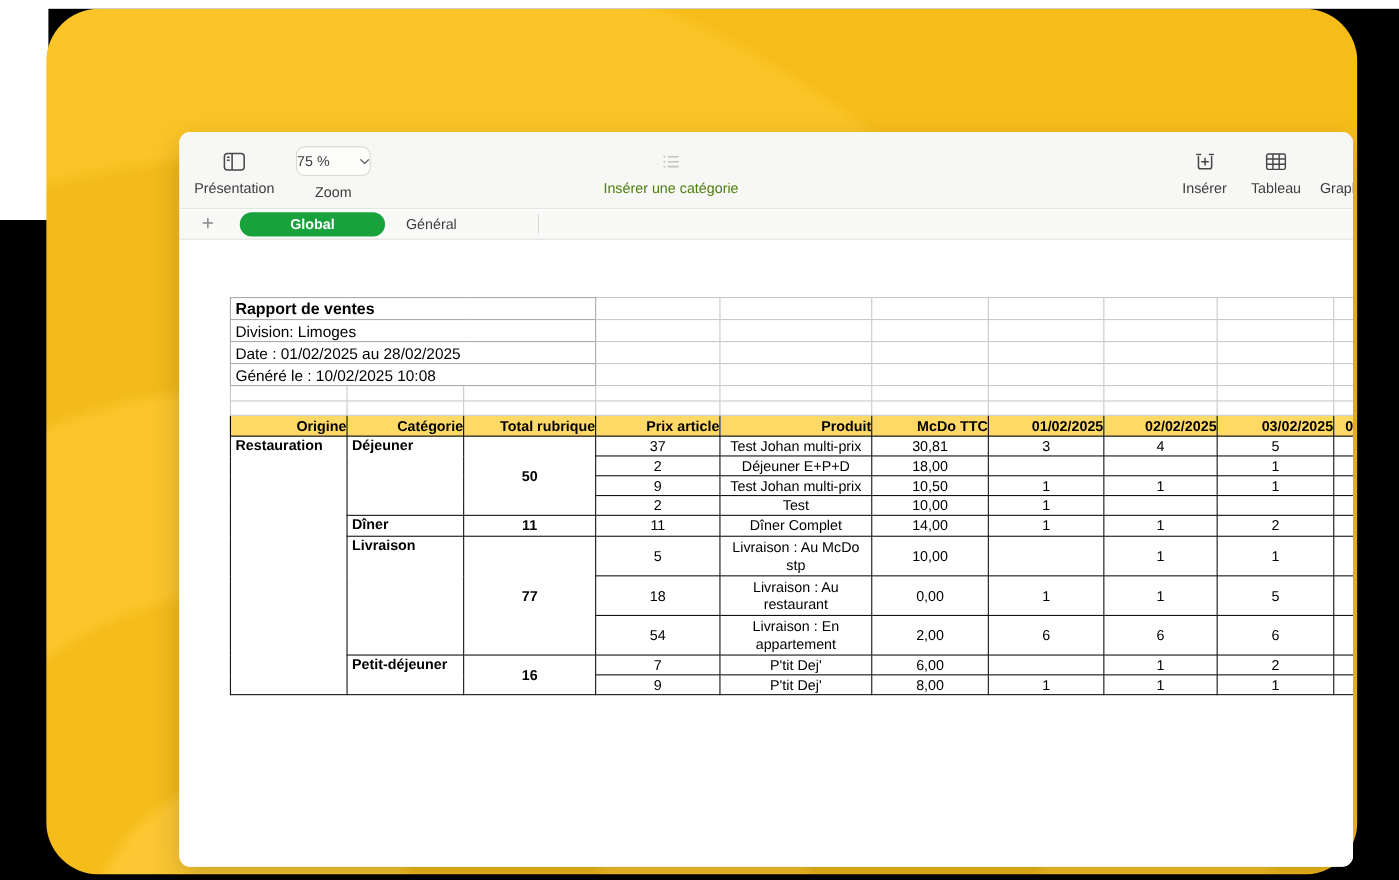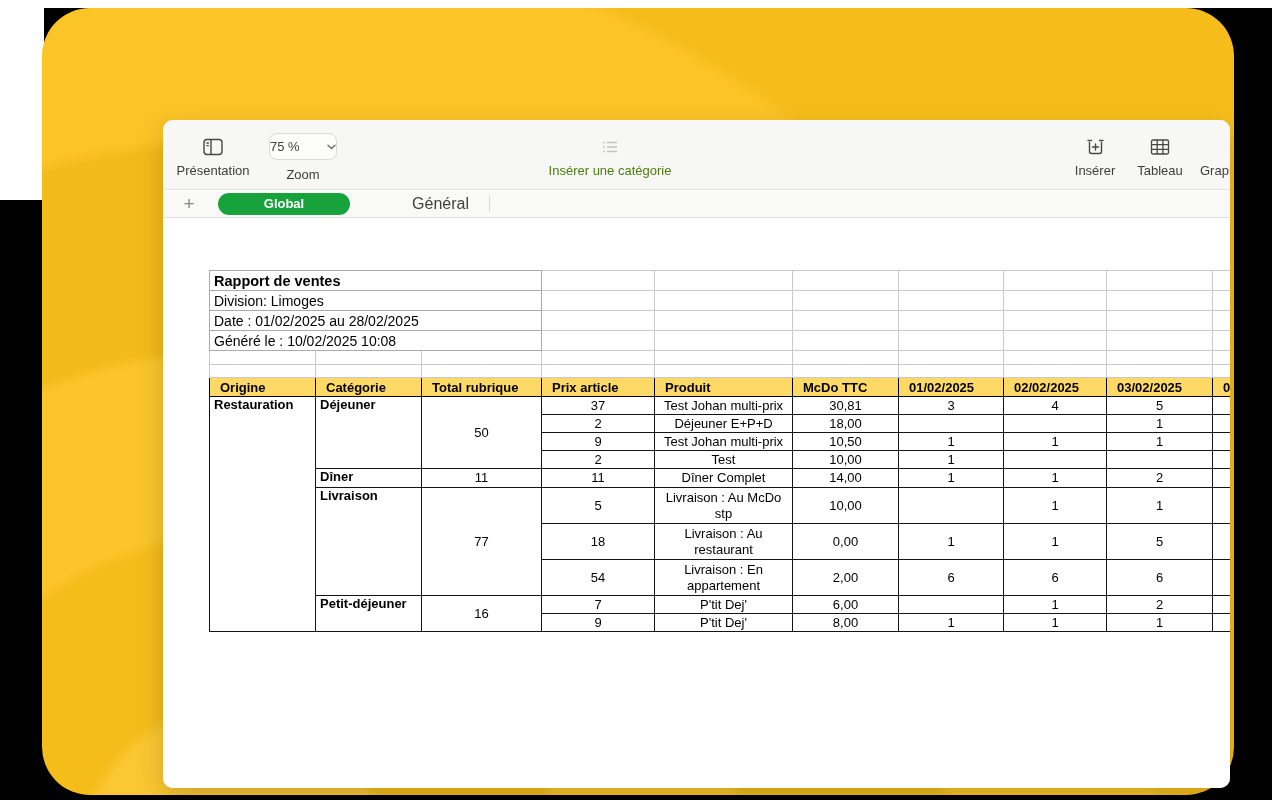--- a/index.html
+++ b/index.html
@@ -40,44 +40,44 @@
 
   
   .tabbar { position:absolute; left:0; top:71px; width:100%; height:27px;
             background:#f9f9f8; border-bottom:1px solid #dedede; }
   .plusbtn { position:absolute; left:12px; top:1px; width:28px; height:24px;
              font-size:19px; font-weight:300; color:#8a8a8a; text-align:center; line-height:24px; }
   .tab-active { position:absolute; left:55px; top:2px; width:132px; height:22px;
                 border-radius:11px; background:#18A23C; color:#fff; font-size:13px;
                 font-weight:bold; text-align:center; line-height:22px; }
   .tab-plain { position:absolute; left:206px; top:2px; width:100px; height:22px;
-               color:#3f3f3f; font-size:16px; text-align:right; line-height:22px; }
+               color:#3f3f3f; font-size:13px; text-align:left; line-height:22px; }
   .tabdivider { position:absolute; left:326px; top:4px; width:1px; height:17px; background:#d8d8d8; }
 
   
   .sheet { position:absolute; left:0; top:98px; width:100%; height:570px;
            background:#fff; overflow:hidden; }
 
   table.grid { position:absolute; left:46px; top:52px; border-collapse:collapse;
                table-layout:fixed; width:1109px; color:#000; }
   .grid td, .grid th { overflow:hidden; vertical-align:middle; }
 
   
   td.t { border:1px solid #ababab; font-size:14px; text-align:left; padding-left:4px;
          white-space:nowrap; background:#fff; }
   td.t.b0 { font-weight:bold; font-size:14.5px; }
   td.g { border:1px solid #c9c9c9; background:#fff; }
 
   
   th.h { background:#FFD966; border:1px solid #000; font-size:13px; font-weight:bold;
-         text-align:left; white-space:nowrap;padding-left:10px; }
+         text-align:right; white-space:nowrap;padding-left:10px; }
   th.hlast { text-align:left; padding-left:10px; }
   td.c { border:1px solid #141414; font-size:13px; text-align:center;
          padding:0 2px; line-height:1.2; background:#fff; }
-  td.bold { font-weight:normal; }
+  td.bold { font-weight:bold; }
   td.cat { text-align:left; padding-left:4px; vertical-align:top; font-weight:bold;
            white-space:nowrap; }
 </style>
 </head>
 <body>
 
 <div id="stage">
   <div class="abs white-top"></div>
   <div class="abs white-corner"></div>
   <div class="abs yellow-card"></div>

